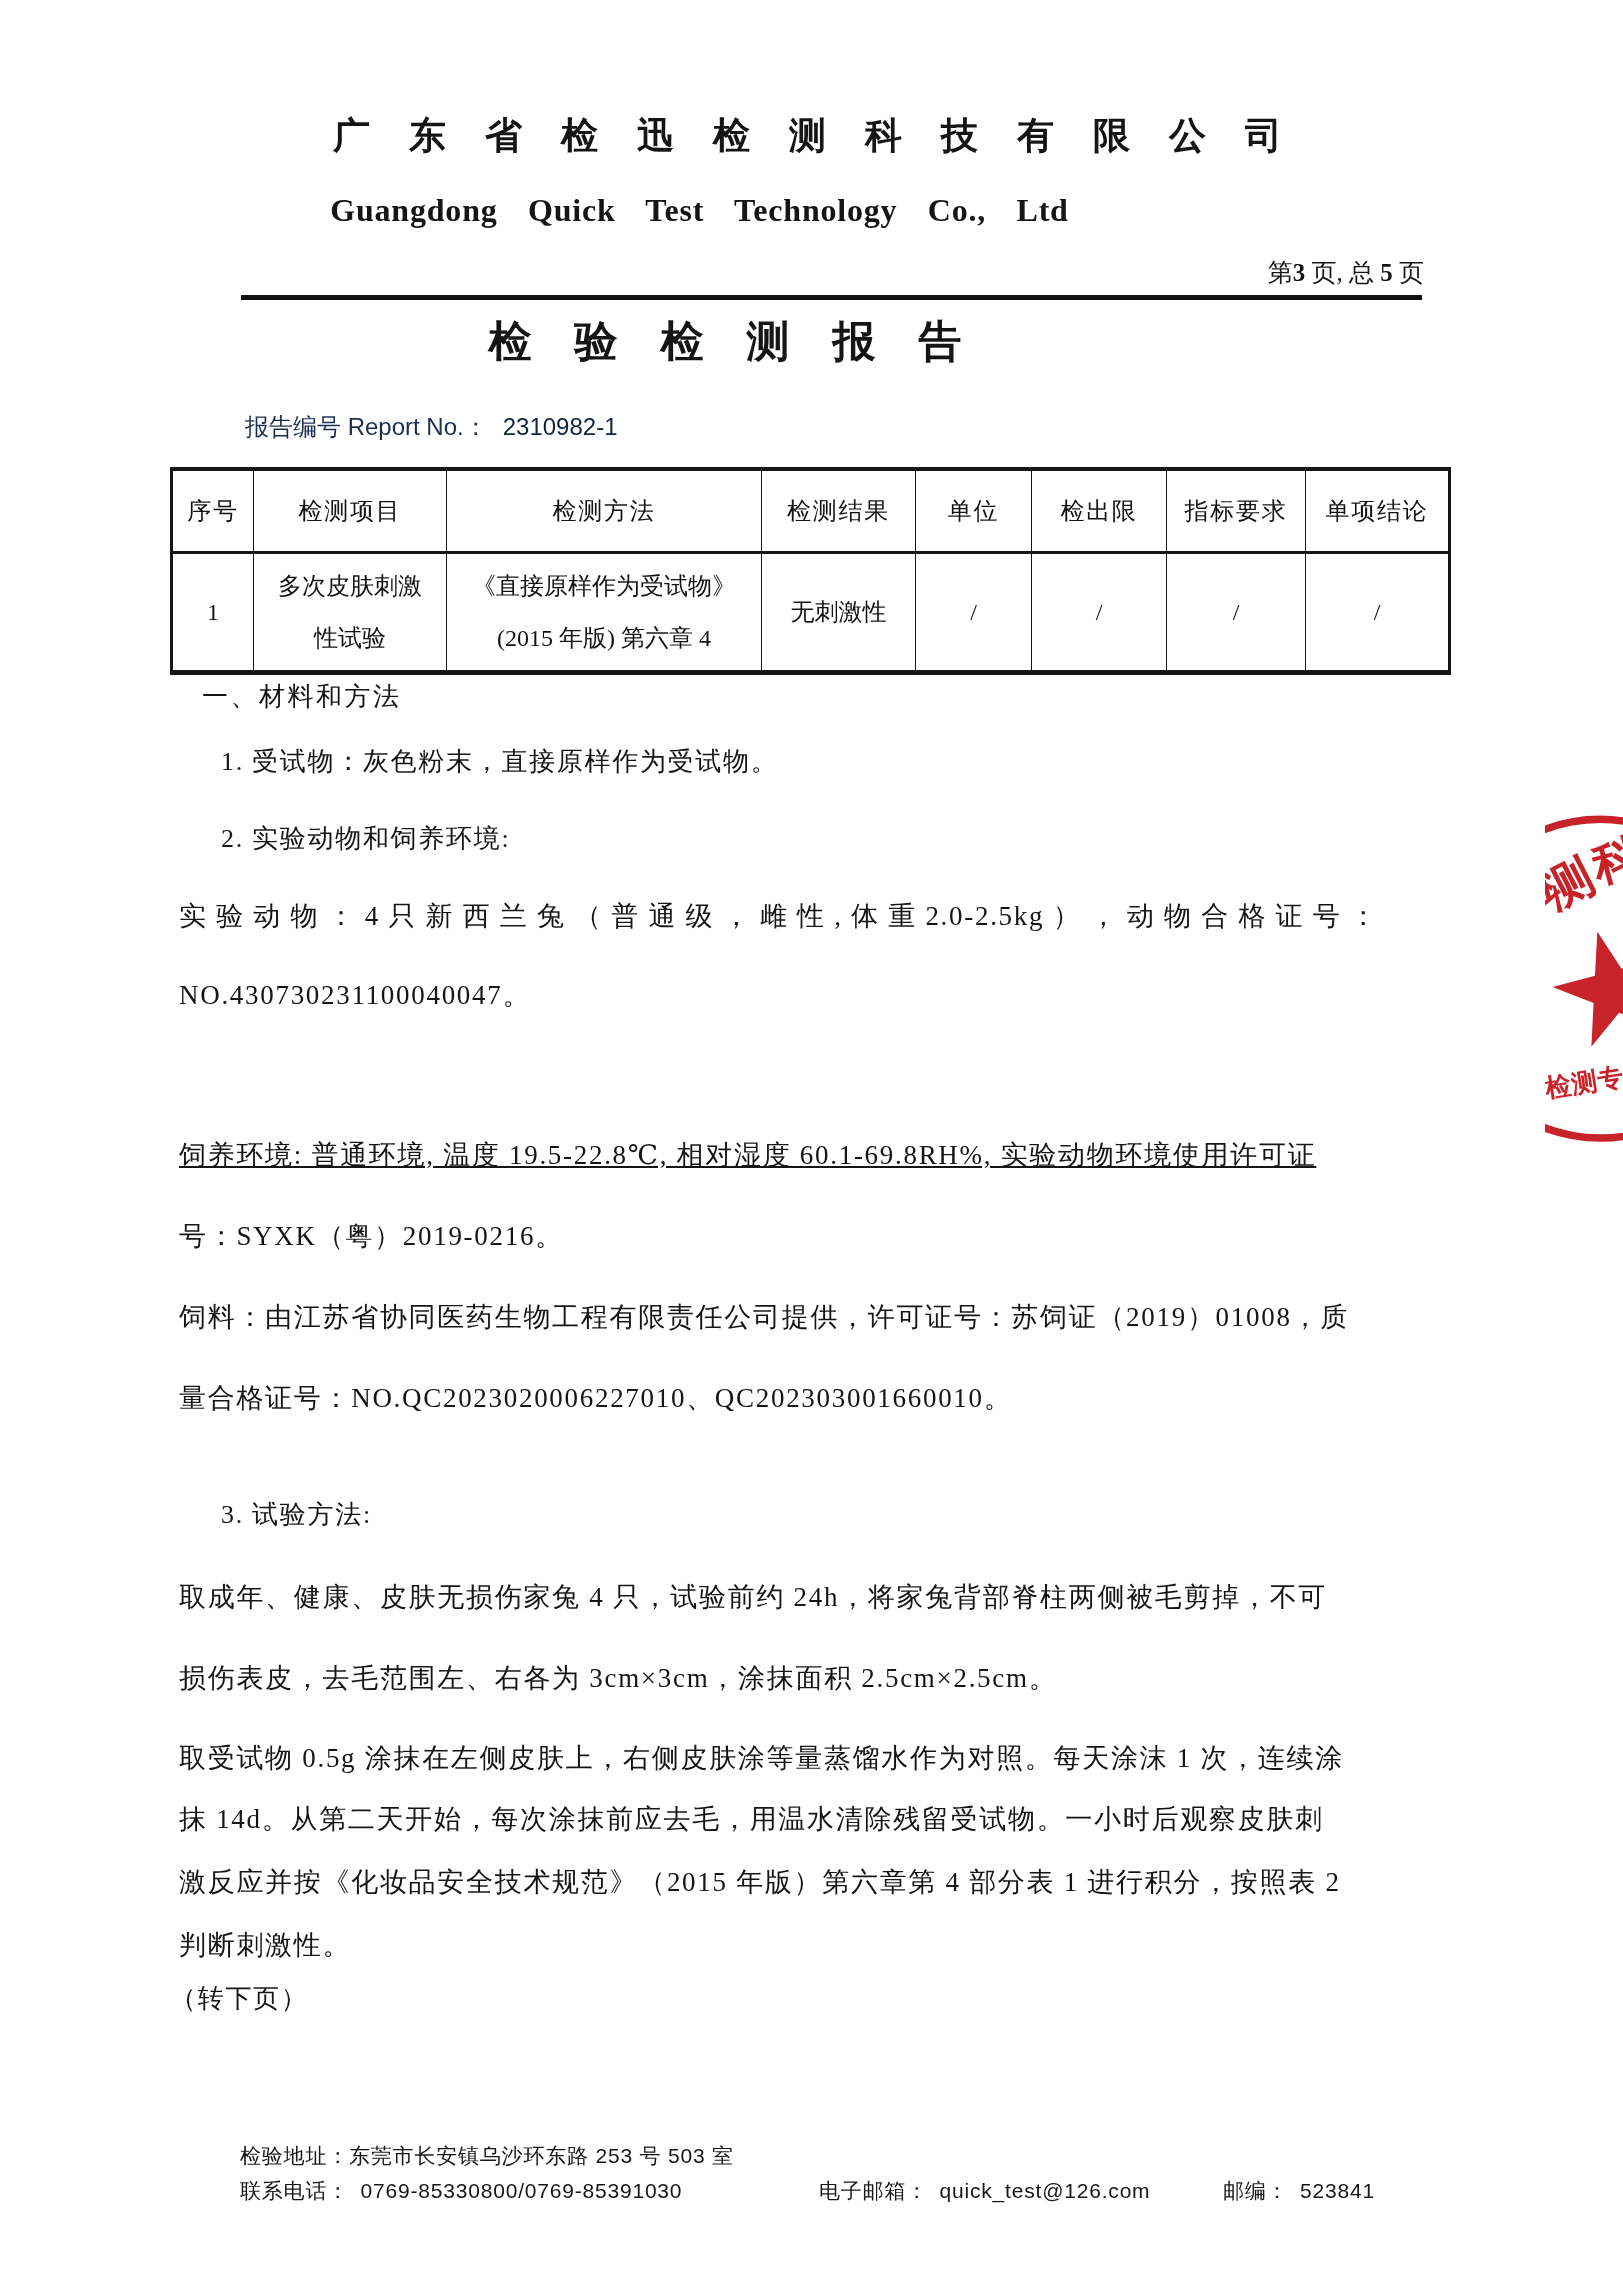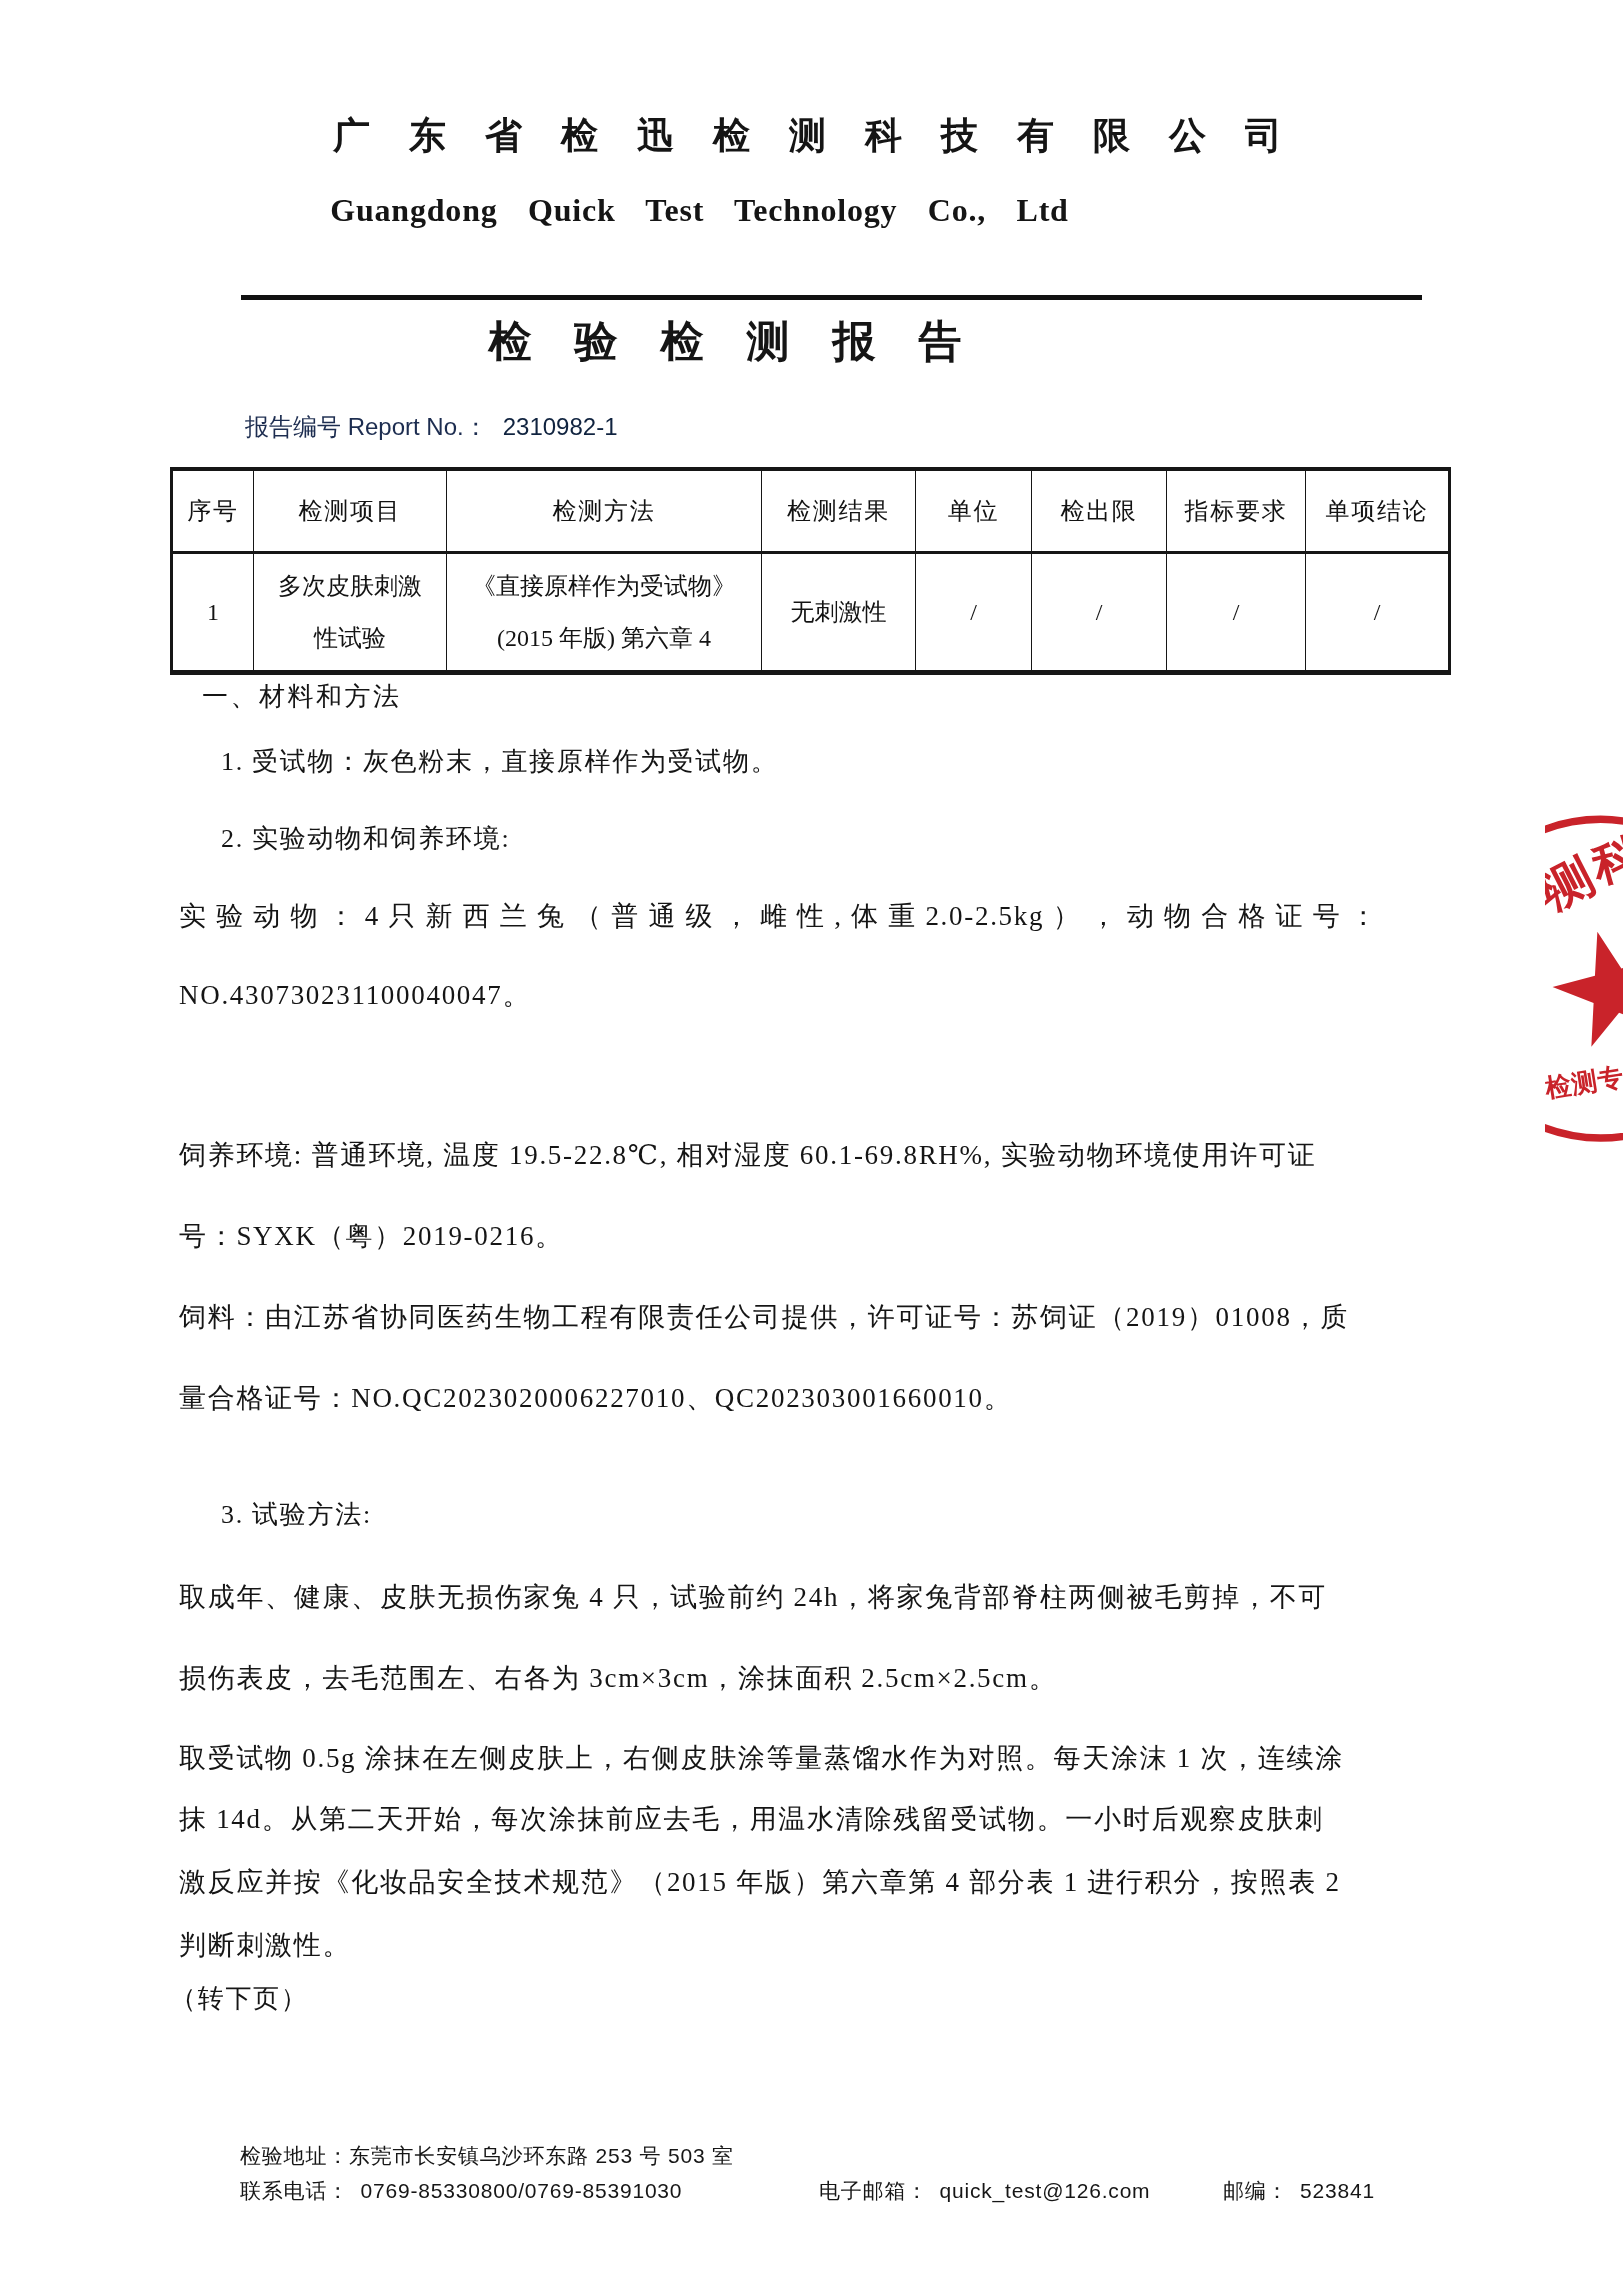--- a/index.html
+++ b/index.html
@@ -73,20 +73,21 @@
   .stamp-svg text{font-family:"Liberation Serif","DejaVu Serif",serif;font-weight:700;}
 </style>
 </head>
 <body>
 
 <div id="page">
 
   <div class="abs company-cn">广东省检迅检测科技有限公司</div>
   <div class="abs company-en">Guangdong Quick Test Technology Co., Ltd</div>
 
+  <div class="abs page-info"><span>第</span><span class="num">3</span><span> 页, 总 </span><span class="num">5</span><span> 页</span></div>
 
   <div class="abs header-rule"></div>
 
   <div class="abs report-title">检验检测报告</div>
 
   <div class="abs report-no-line">
     <span>报告编号 Report No.：</span><span class="val">2310982-1</span>
   </div>
 
   <table class="results-table">
@@ -131,21 +132,21 @@
       </tr>
     </tbody>
   </table>
 
   <div class="abs section-heading" style="top:682px;left:202px;">一、材料和方法</div>
 
   <div class="abs bitem" style="top:747px;left:221px;">1. 受试物：灰色粉末，直接原样作为受试物。</div>
   <div class="abs bitem" style="top:824px;left:221px;">2. 实验动物和饲养环境:</div>
   <div class="abs bline" style="top:901px;left:179px;">实 验 动 物 ： 4  只 新 西 兰 兔 （ 普 通 级 ，  雌 性 , 体 重  2.0-2.5kg ） ，  动 物 合 格 证 号 ：</div>
   <div class="abs bline" style="top:980px;left:179px;">NO.430730231100040047。</div>
-  <div class="abs bline" style="top:1140px;left:179px;">饲养环境: 普通环境, 温度 19.5-22.8℃, 相对湿度 60.1-69.8RH%, 实验动物环境使用许可证</div>
+  <div class="abs bline" style="top:1140px;left:179px;text-decoration:underline;">饲养环境: 普通环境, 温度 19.5-22.8℃, 相对湿度 60.1-69.8RH%, 实验动物环境使用许可证</div>
   <div class="abs bline" style="top:1221px;left:179px;">号：SYXK（粤）2019-0216。</div>
   <div class="abs bline" style="top:1302px;left:179px;">饲料：由江苏省协同医药生物工程有限责任公司提供，许可证号：苏饲证（2019）01008，质</div>
   <div class="abs bline" style="top:1383px;left:179px;">量合格证号：NO.QC2023020006227010、QC202303001660010。</div>
   <div class="abs bitem" style="top:1500px;left:221px;">3. 试验方法:</div>
   <div class="abs bline" style="top:1582px;left:179px;">取成年、健康、皮肤无损伤家兔 4 只，试验前约 24h，将家兔背部脊柱两侧被毛剪掉，不可</div>
   <div class="abs bline" style="top:1663px;left:179px;">损伤表皮，去毛范围左、右各为 3cm×3cm，涂抹面积 2.5cm×2.5cm。</div>
   <div class="abs bline" style="top:1743px;left:179px;">取受试物 0.5g 涂抹在左侧皮肤上，右侧皮肤涂等量蒸馏水作为对照。每天涂沫 1 次，连续涂</div>
   <div class="abs bline" style="top:1804px;left:179px;">抹 14d。从第二天开始，每次涂抹前应去毛，用温水清除残留受试物。一小时后观察皮肤刺</div>
   <div class="abs bline" style="top:1867px;left:179px;">激反应并按《化妆品安全技术规范》（2015 年版）第六章第 4 部分表 1 进行积分，按照表 2</div>
   <div class="abs bline" style="top:1930px;left:179px;">判断刺激性。</div>

